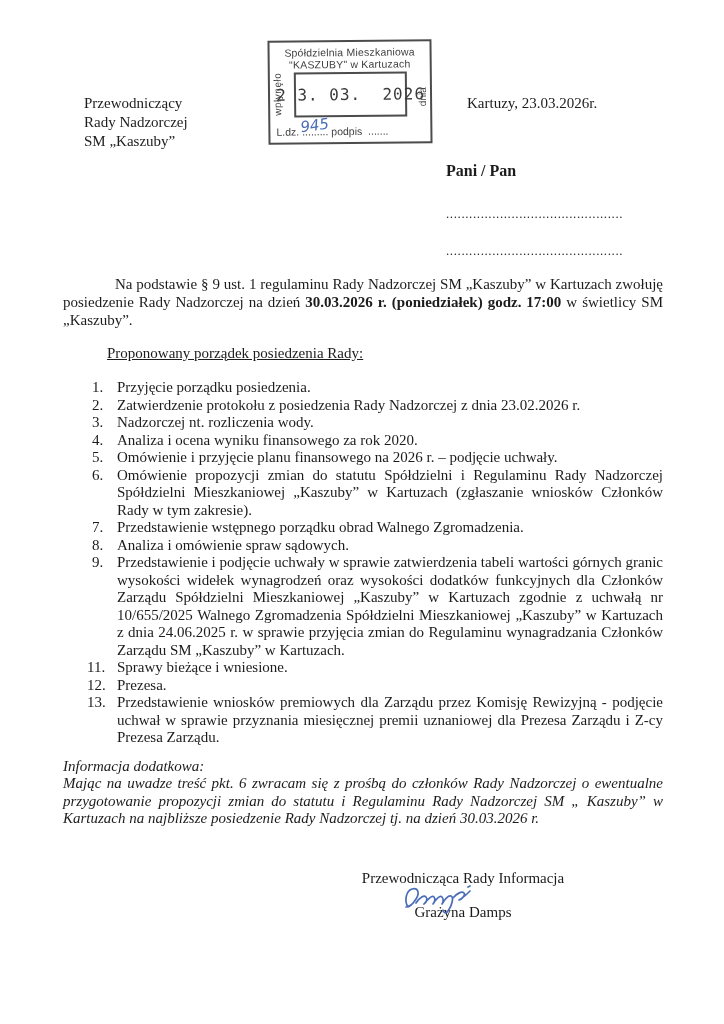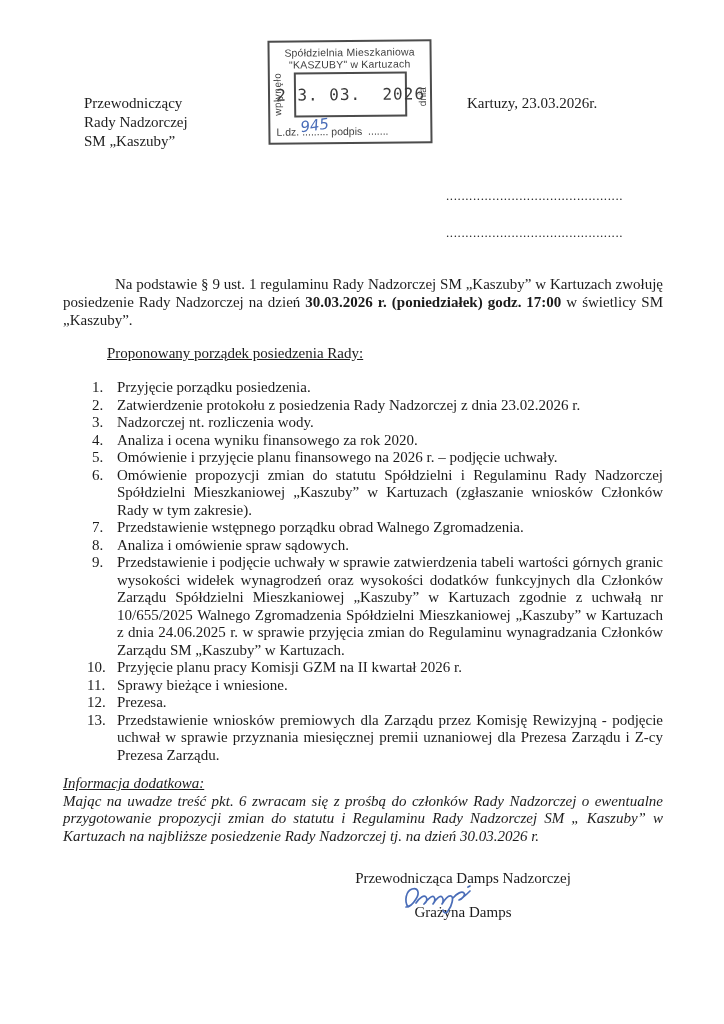--- a/index.html
+++ b/index.html
@@ -88,21 +88,21 @@
     list-style:none;margin:17px 0 0 0;padding:0;
     line-height:17.5px;
   }
   ol.agenda li{
     position:relative;padding-left:54px;text-align:justify;
   }
   ol.agenda li .no{position:absolute;left:29px;top:0;}
   ol.agenda li:nth-child(n+10) .no{left:24px;}
   .add-info{margin-top:11px;line-height:17.5px;}
   .add-info-heading{
-    font-style:italic;text-decoration:underline;margin:0;
+    font-style:italic;margin:0;
   }
   .add-info-body{
     font-style:italic;text-align:justify;margin:0;
   }
   
   .sig-block{
     position:absolute;left:343px;top:870px;width:240px;text-align:center;
     font-size:15px;
   }
   .sig-name{position:relative;margin-top:17px;}
@@ -131,53 +131,53 @@
       <span class="stamp-date">2 3. 03.  2026</span>
     </div>
     <div class="stamp-right-label">dnia</div>
     <div class="stamp-bottom">L.dz. ......... podpis  .......</div>
     <div class="stamp-ref-number">945</div>
   </div>
 
   <div class="place-date">Kartuzy, 23.03.2026r.</div>
 
   <div class="recipient">
+    <div class="salutation">Pani / Pan</div>
     <div class="dotline l1">..............................................</div>
     <div class="dotline l2">..............................................</div>
   </div>
 
   <div class="doc-body">
     <p class="intro"><span>Na podstawie § 9 ust. 1 regulaminu Rady Nadzorczej SM „Kaszuby” w Kartuzach zwołuję posiedzenie Rady Nadzorczej na dzień </span><b>30.03.2026 r. (poniedziałek) godz. 17:00</b><span> w świetlicy SM „Kaszuby”.</span></p>
 
     <p class="agenda-heading">Proponowany porządek posiedzenia Rady:</p>
 
     <ol class="agenda">
       <li><span class="no">1.</span><span>Przyjęcie porządku posiedzenia.</span></li>
       <li><span class="no">2.</span><span>Zatwierdzenie protokołu z posiedzenia Rady Nadzorczej z dnia 23.02.2026 r.</span></li>
       <li><span class="no">3.</span><span>Nadzorczej nt. rozliczenia wody.</span></li>
       <li><span class="no">4.</span><span>Analiza i ocena wyniku finansowego za rok 2020.</span></li>
       <li><span class="no">5.</span><span>Omówienie i przyjęcie planu finansowego na 2026 r. – podjęcie uchwały.</span></li>
       <li><span class="no">6.</span><span>Omówienie propozycji zmian do statutu Spółdzielni i Regulaminu Rady Nadzorczej Spółdzielni Mieszkaniowej „Kaszuby” w Kartuzach (zgłaszanie wniosków Członków Rady w tym zakresie).</span></li>
       <li><span class="no">7.</span><span>Przedstawienie wstępnego porządku obrad Walnego Zgromadzenia.</span></li>
       <li><span class="no">8.</span><span>Analiza i omówienie spraw sądowych.</span></li>
       <li><span class="no">9.</span><span>Przedstawienie i podjęcie uchwały w sprawie zatwierdzenia tabeli wartości górnych granic wysokości widełek wynagrodzeń oraz wysokości dodatków funkcyjnych dla Członków Zarządu Spółdzielni Mieszkaniowej „Kaszuby” w Kartuzach zgodnie z uchwałą nr 10/655/2025 Walnego Zgromadzenia Spółdzielni Mieszkaniowej „Kaszuby” w Kartuzach z dnia 24.06.2025 r. w sprawie przyjęcia zmian do Regulaminu wynagradzania Członków Zarządu SM „Kaszuby” w Kartuzach.</span></li>
-      <li><span class="no">10.</span><span>Przyjęcie planu pracy Komisji GZM na II kwartał 2026 r.</span></li>
       <li><span class="no">11.</span><span>Sprawy bieżące i wniesione.</span></li>
       <li><span class="no">12.</span><span>Prezesa.</span></li>
       <li><span class="no">13.</span><span>Przedstawienie wniosków premiowych dla Zarządu przez Komisję Rewizyjną - podjęcie uchwał w sprawie przyznania miesięcznej premii uznaniowej dla Prezesa Zarządu i Z-cy Prezesa Zarządu.</span></li>
     </ol>
 
     <div class="add-info">
       <p class="add-info-heading">Informacja dodatkowa:</p>
       <p class="add-info-body">Mając na uwadze treść pkt. 6 zwracam się z prośbą do członków Rady Nadzorczej o ewentualne przygotowanie propozycji zmian do statutu i Regulaminu Rady Nadzorczej SM „ Kaszuby” w Kartuzach na najbliższe posiedzenie Rady Nadzorczej tj. na dzień 30.03.2026 r.</p>
     </div>
   </div>
 
   <div class="sig-block">
-    <div>Przewodnicząca Damps Nadzorczej</div>
+    <div>Przewodnicząca Rady Informacja</div>
     <div class="sig-name">
       <svg class="sig-scribble" width="78" height="34" viewBox="0 0 78 34">
         <path d="M7,24 C3,18 5,8 11,6 C17,4 19,10 15,16 C12,21 8,24 5,24 M15,20 C19,14 23,12 25,14 C27,16 25,20 23,21 C27,16 31,12 33,14 C35,16 33,20 32,21 C35,16 39,12 41,14 C43,16 42,20 41,21 C44,16 47,12 50,13 C53,14 51,23 47,28 C45,31 42,30 42,27 M52,15 C56,10 61,8 63,10 C65,12 61,16 58,17 C62,15 66,11 69,8 M67,4 L69,3" stroke="#4a6db8" fill="none" stroke-width="1.7" stroke-linecap="round" stroke-linejoin="round"></path>
       </svg>
       <span>Grażyna Damps</span>
     </div>
   </div>
 
 </div>
 

